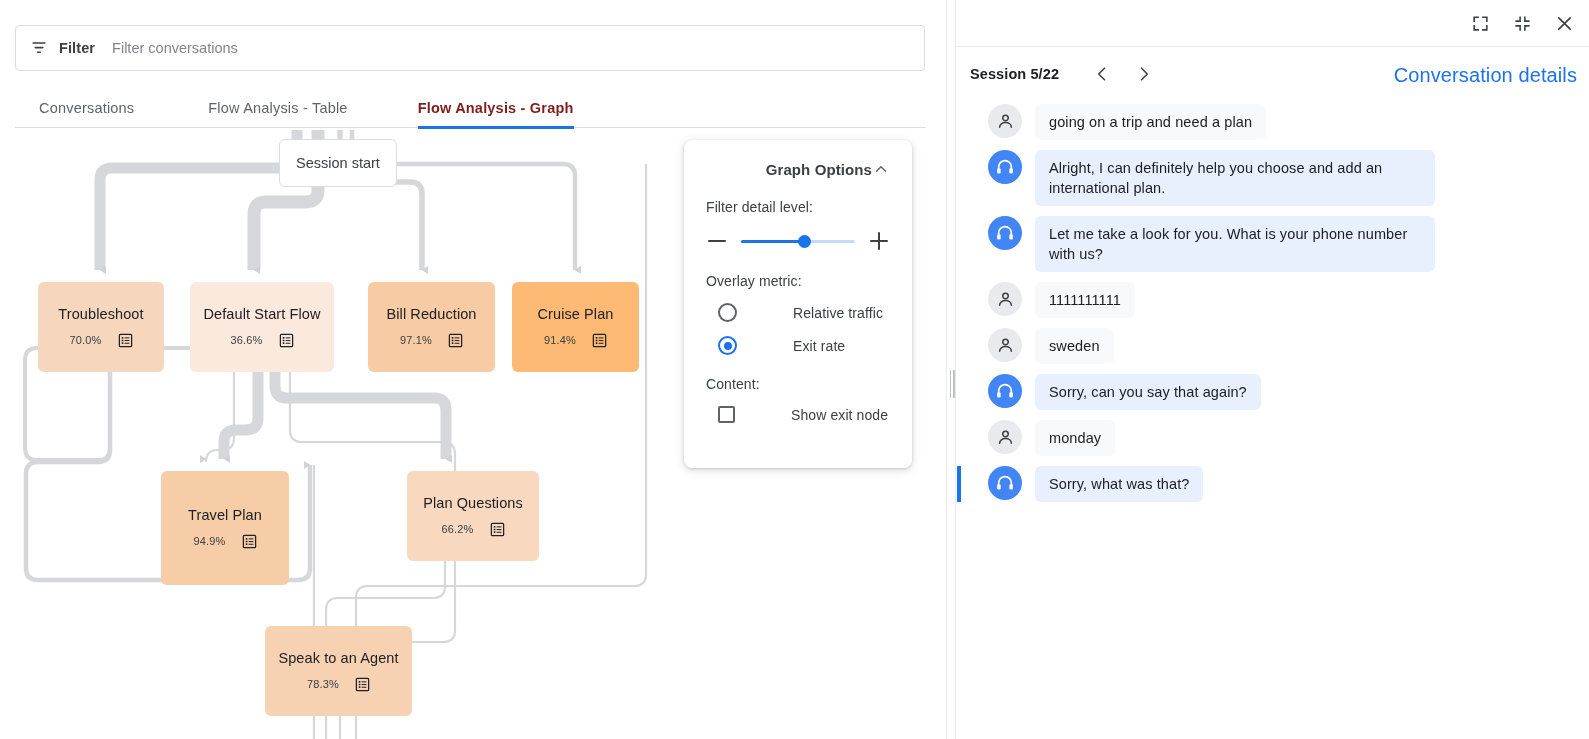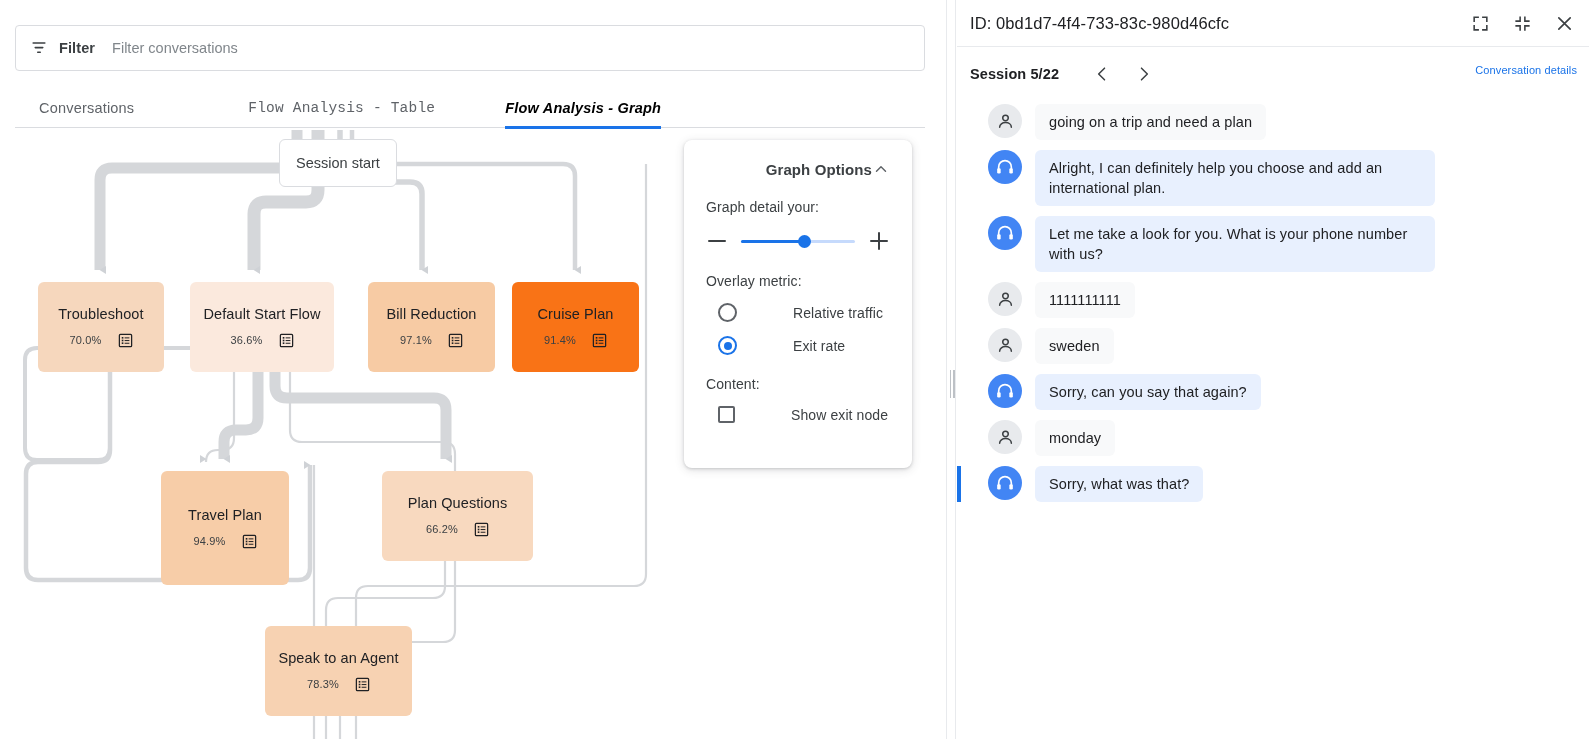--- a/index.html
+++ b/index.html
@@ -37,21 +37,21 @@
   .tabs {
     position: absolute; left: 15px; top: 88px; width: 910px; height: 40px;
     display: flex; align-items: flex-start;
     border-bottom: 1px solid #dadce0;
   }
   .tab {
     position: relative; height: 40px; display:flex; align-items:center;
     font-size: 14.5px; color: #5f6368; letter-spacing: .2px;
     cursor: pointer;
   }
-  .tab.active { color: #000000; font-weight: bold; font-style: italic; }
+  .tab.active { color: #7f1d1d; font-weight: bold; }
   .tab.active::after {
     content: ""; position: absolute; left: 0; right: 0; bottom: -1px;
     height: 3px; background: #1a73e8;
   }
 
   
   #graph-canvas {
     position: absolute; left: 0; top: 130px; width: 946px; height: 609px;
     overflow: hidden;
   }
@@ -179,21 +179,21 @@
     position:relative; height:53px; display:flex; align-items:center; padding-left:13px;
   }
   .session-label { font-size:14.5px; font-weight:bold; color:#202124; letter-spacing:.1px; }
   .nav-btn {
     width:30px; height:30px; display:flex; align-items:center; justify-content:center;
     cursor:pointer; margin-left:12px;
   }
   .nav-btn:first-of-type { margin-left: 28px; }
   .conv-details {
     position:absolute; right:12px; top:17px;
-    font-size:11px; color:#1a73e8; cursor:pointer; letter-spacing:.1px;
+    font-size:20px; color:#1a73e8; cursor:pointer; letter-spacing:.1px;
   }
 
   .messages { position:relative; padding-top:4px; }
   .msg { position:relative; display:flex; align-items:flex-start; margin-bottom:10px; padding-left:31px; }
   .msg-avatar {
     width:34px; height:34px; border-radius:50%; flex:0 0 auto;
     display:flex; align-items:center; justify-content:center;
   }
   .msg-avatar.user { background:#e8eaed; }
   .msg-avatar.agent { background:#4285f4; }
@@ -219,21 +219,21 @@
     <div class="filter-bar">
       <svg class="filter-icon" viewBox="0 0 24 24">
         <path d="M5 6h14M7.5 11.5h9M10.5 17h3" stroke="#3c4043" stroke-width="1.9" stroke-linecap="round" fill="none"></path>
       </svg>
       <span class="filter-label">Filter</span>
       <span class="filter-placeholder">Filter conversations</span>
     </div>
 
     <div class="tabs">
       <div class="tab" style="margin-left:24px;">Conversations</div>
-      <div class="tab" style="margin-left:114px;font-family:Liberation Mono, monospace;">Flow Analysis - Table</div>
+      <div class="tab" style="margin-left:74px;">Flow Analysis - Table</div>
       <div class="tab active" style="margin-left:70px;">Flow Analysis - Graph</div>
     </div>
 
     <div id="graph-canvas">
 
       <svg id="edges" viewBox="0 0 946 609">
         <defs>
           <marker id="ah" markerWidth="9" markerHeight="9" refX="4.5" refY="7.2" orient="auto" markerUnits="userSpaceOnUse">
             <path d="M0.6,1.2 L8.4,1.2 L4.5,7.6 Z" fill="#cfd2d6"></path>
           </marker>
@@ -325,21 +325,21 @@
                   <rect x="6" y="6.4" width="2.6" height="2.6" fill="#202124"></rect>
                   <rect x="6" y="10.7" width="2.6" height="2.6" fill="#202124"></rect>
                   <rect x="6" y="15" width="2.6" height="2.6" fill="#202124"></rect>
                   <rect x="10.6" y="7" width="7.6" height="1.6" fill="#202124"></rect>
                   <rect x="10.6" y="11.3" width="7.6" height="1.6" fill="#202124"></rect>
                   <rect x="10.6" y="15.6" width="7.6" height="1.6" fill="#202124"></rect>
                 </svg>
               </span>
             </div>
           </div>
-          <div class="node" style="left: 512px; top: 152px; width: 127px; height: 90px; background: #f97316;">
+          <div class="node" style="left: 512px; top: 152px; width: 127px; height: 90px; background: #fdba74;">
             <div class="node-title">Cruise Plan</div>
             <div class="node-metrics">
               <span class="node-pct">91.4%</span>
               <span style="display: flex;">
                 <svg class="node-icon" viewBox="0 0 24 24">
                   <rect x="2.2" y="2.2" width="19.6" height="19.6" rx="1.6" fill="none" stroke="#202124" stroke-width="2"></rect>
                   <rect x="6" y="6.4" width="2.6" height="2.6" fill="#202124"></rect>
                   <rect x="6" y="10.7" width="2.6" height="2.6" fill="#202124"></rect>
                   <rect x="6" y="15" width="2.6" height="2.6" fill="#202124"></rect>
                   <rect x="10.6" y="7" width="7.6" height="1.6" fill="#202124"></rect>
@@ -359,21 +359,21 @@
                   <rect x="6" y="6.4" width="2.6" height="2.6" fill="#202124"></rect>
                   <rect x="6" y="10.7" width="2.6" height="2.6" fill="#202124"></rect>
                   <rect x="6" y="15" width="2.6" height="2.6" fill="#202124"></rect>
                   <rect x="10.6" y="7" width="7.6" height="1.6" fill="#202124"></rect>
                   <rect x="10.6" y="11.3" width="7.6" height="1.6" fill="#202124"></rect>
                   <rect x="10.6" y="15.6" width="7.6" height="1.6" fill="#202124"></rect>
                 </svg>
               </span>
             </div>
           </div>
-          <div class="node" style="left: 382px; top: 341px; width: 151px; height: 90px; background: rgb(248, 217, 191);">
+          <div class="node" style="left: 407px; top: 341px; width: 132px; height: 90px; background: rgb(248, 217, 191);">
             <div class="node-title">Plan Questions</div>
             <div class="node-metrics">
               <span class="node-pct">66.2%</span>
               <span style="display: flex;">
                 <svg class="node-icon" viewBox="0 0 24 24">
                   <rect x="2.2" y="2.2" width="19.6" height="19.6" rx="1.6" fill="none" stroke="#202124" stroke-width="2"></rect>
                   <rect x="6" y="6.4" width="2.6" height="2.6" fill="#202124"></rect>
                   <rect x="6" y="10.7" width="2.6" height="2.6" fill="#202124"></rect>
                   <rect x="6" y="15" width="2.6" height="2.6" fill="#202124"></rect>
                   <rect x="10.6" y="7" width="7.6" height="1.6" fill="#202124"></rect>
@@ -403,21 +403,21 @@
         </div>
 
       <div class="graph-options">
         <div class="go-header">
           <span class="go-title">Graph Options</span>
           <svg class="go-chevron" viewBox="0 0 24 24">
             <path d="M6 15l6-6 6 6" stroke="#5f6368" stroke-width="1.9" fill="none" stroke-linecap="round" stroke-linejoin="round"></path>
           </svg>
         </div>
 
-        <div class="go-section-label">Graph detail your:</div>
+        <div class="go-section-label">Filter detail level:</div>
 
         <div class="slider-row">
           <div class="slider-btn minus"></div>
           <div class="slider-track">
             <div class="slider-rail"></div>
             <div class="slider-fill" id="slider-fill" style="width: 56%;"></div>
             <div class="slider-thumb" id="slider-thumb" style="left: calc(56% - 6.5px);"></div>
           </div>
           <div class="slider-btn plus"></div>
         </div>
@@ -447,21 +447,20 @@
   <div id="divider">
     <span class="grip">
         <i></i>
         <i></i>
       </span>
   </div>
 
   <div id="right-pane">
 
     <div class="rp-header">
-      <span class="rp-id">ID: 0bd1d7-4f4-733-83c-980d46cfc</span>
       <div class="rp-actions">
         <div class="icon-btn">
           <svg width="19" height="19" viewBox="0 0 24 24">
             <path d="M4 9V4h5M20 9V4h-5M4 15v5h5M20 15v5h-5" stroke="#3c4043" stroke-width="2" fill="none" stroke-linecap="square"></path>
           </svg>
         </div>
         <div class="icon-btn">
           <svg width="19" height="19" viewBox="0 0 24 24">
             <path d="M9 4v5H4M15 4v5h5M9 20v-5H4M15 20v-5h5" stroke="#3c4043" stroke-width="2" fill="none" stroke-linecap="square"></path>
           </svg>

